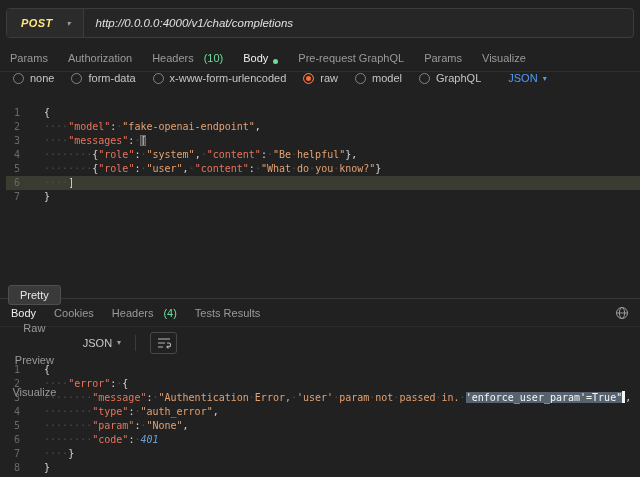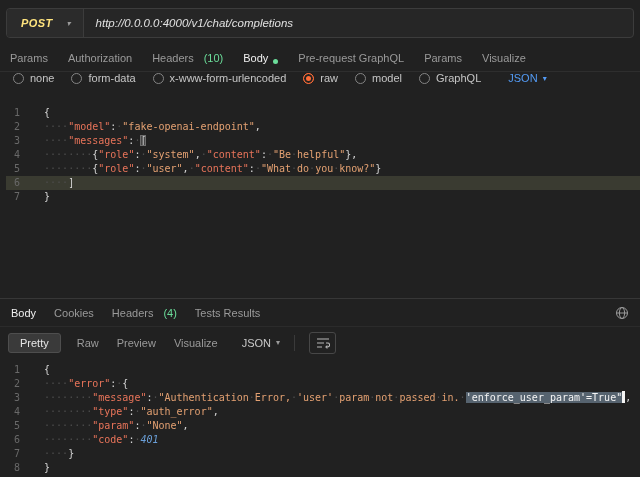--- a/index.html
+++ b/index.html
@@ -189,21 +189,21 @@
       <div class="globe-btn">
         <svg width="14" height="14" viewBox="0 0 14 14">
           <circle cx="7" cy="7" r="5.5" stroke="#9a9a9a" stroke-width="1" fill="none"></circle>
           <ellipse cx="7" cy="7" rx="2.6" ry="5.5" stroke="#9a9a9a" stroke-width="1" fill="none"></ellipse>
           <path d="M1.5 7h11" stroke="#9a9a9a" stroke-width="1"></path>
         </svg>
       </div>
     </div>
 
     <div class="view-bar">
-      <div style="display:flex;align-items:center;gap:14px;" id="view-tabs">
+      <div style="display:flex;align-items:center;gap:14px;flex-direction:column;" id="view-tabs">
           <div class="view-tab active">Pretty</div>
           <div class="view-tab">Raw</div>
           <div class="view-tab">Preview</div>
           <div class="view-tab">Visualize</div>
         </div>
       <div class="resp-lang">
         <span>JSON</span>
         <span class="chev">▾</span>
       </div>
       <div class="tool-div"></div>

